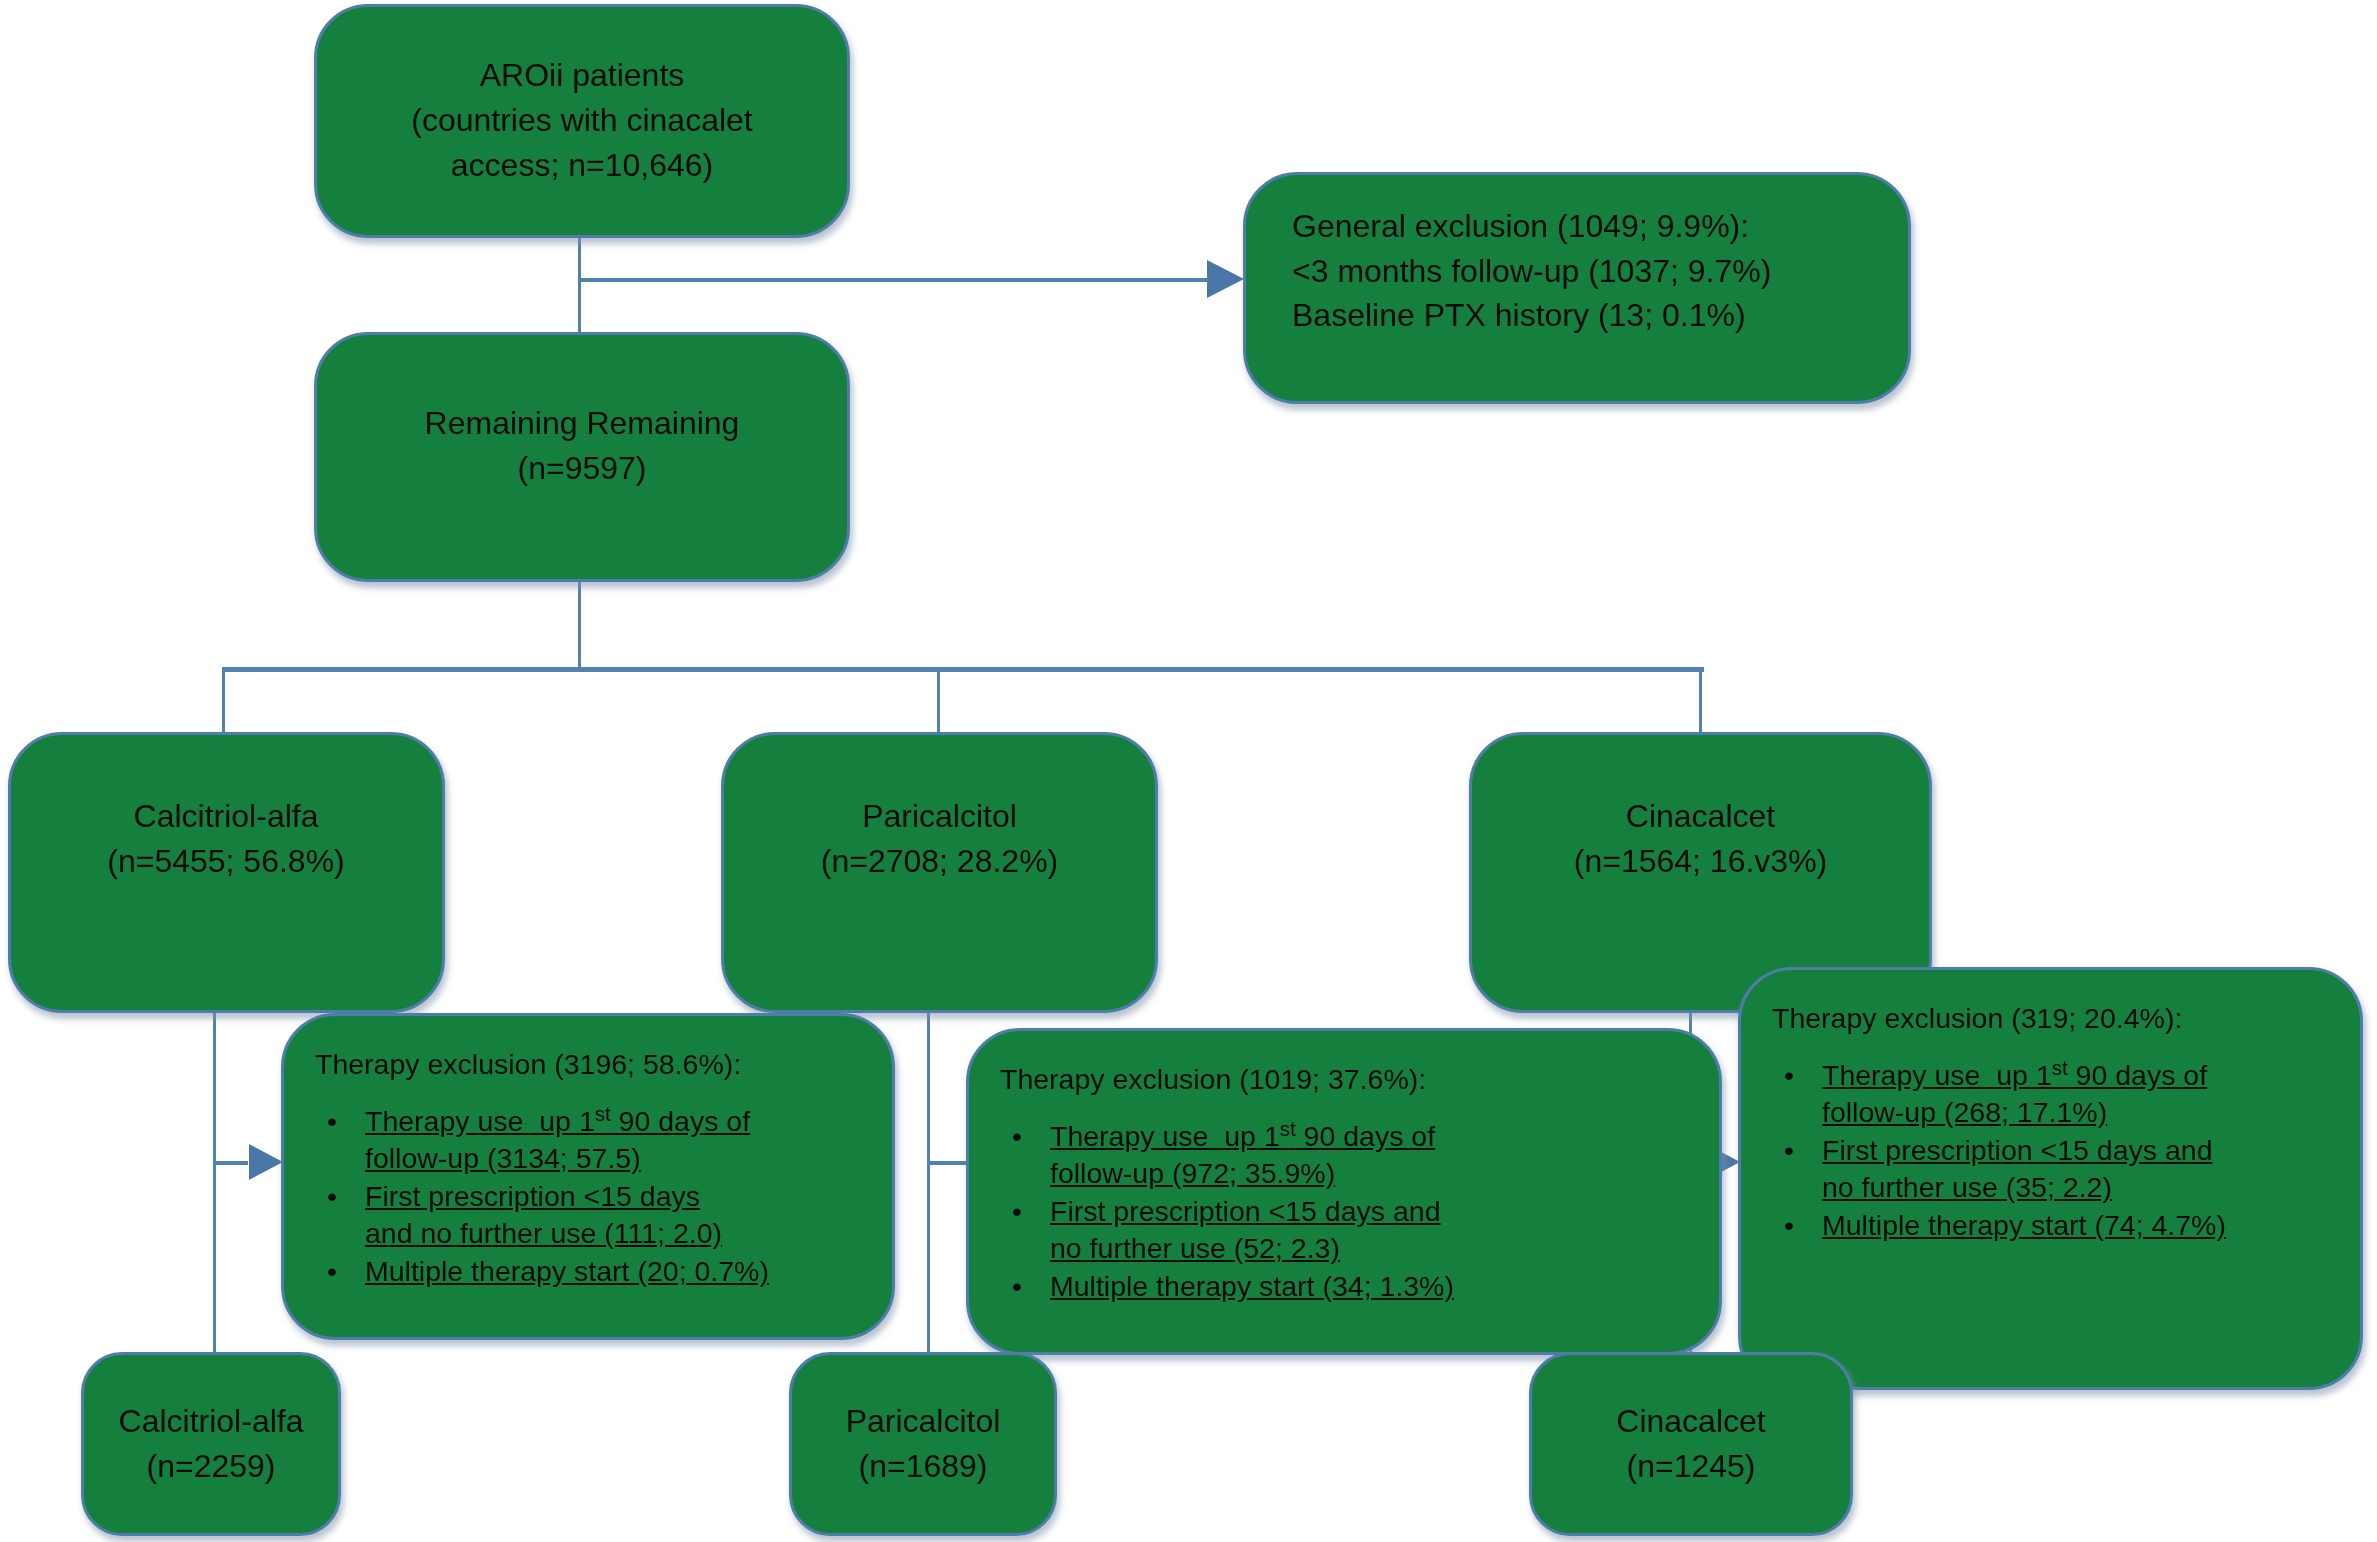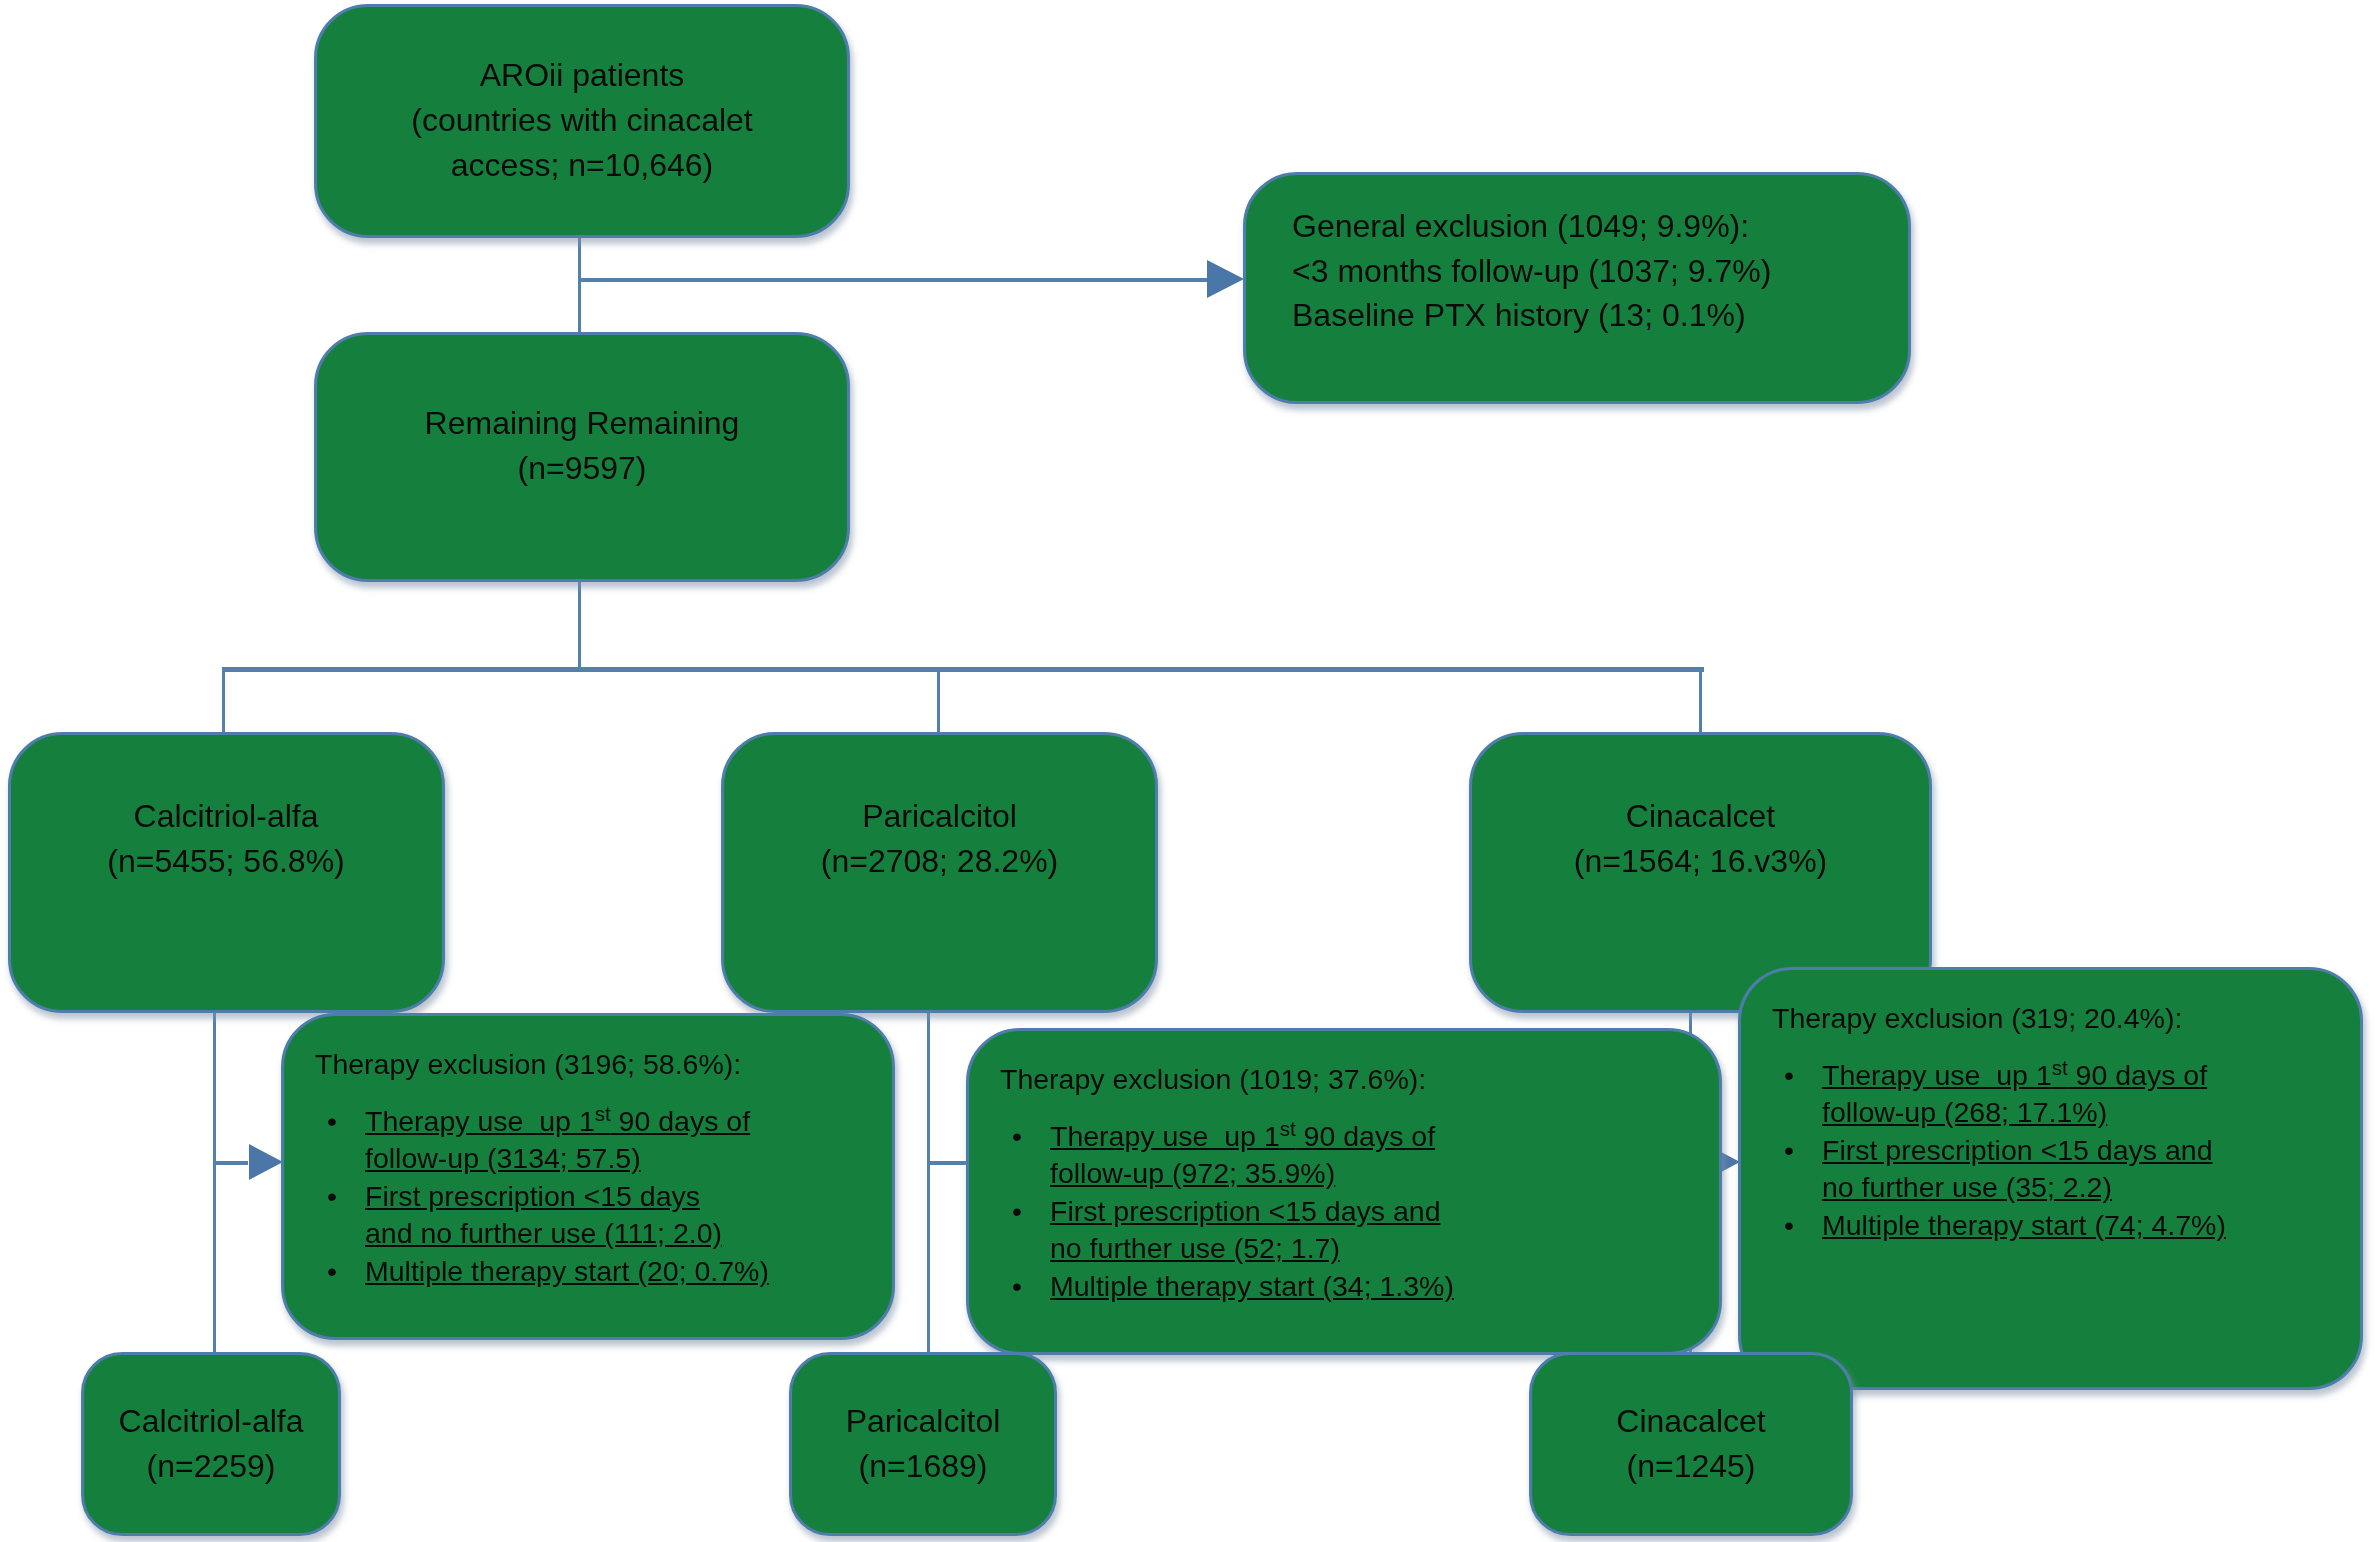--- a/index.html
+++ b/index.html
@@ -148,21 +148,21 @@
     <li><span>Therapy use &nbsp;up 1</span><sup>st</sup><span> 90 days of</span><br><span>follow-up (3134; 57.5)</span></li>
     <li><span>First prescription &lt;15 days</span><br><span>and no further use (111; 2.0)</span></li>
     <li><span>Multiple therapy start (20; 0.7%)</span></li>
   </ul>
 </div>
 
 <div class="box excl" style="left:966px; top:1028px; width:756px; height:327px;">
   <div class="excl-title">Therapy exclusion (1019; 37.6%):</div>
   <ul>
     <li><span>Therapy use &nbsp;up 1</span><sup>st</sup><span> 90 days of</span><br><span>follow-up (972; 35.9%)</span></li>
-    <li><span>First prescription &lt;15 days and</span><br><span>no further use (52; 1.7)</span></li>
+    <li><span>First prescription &lt;15 days and</span><br><span>no further use (52; 2.3)</span></li>
     <li><span>Multiple therapy start (34; 1.3%)</span></li>
   </ul>
 </div>
 
 <div class="box excl" style="left:1738px; top:967px; width:625px; height:423px;">
   <div class="excl-title">Therapy exclusion (319; 20.4%):</div>
   <ul>
     <li><span>Therapy use &nbsp;up 1</span><sup>st</sup><span> 90 days of</span><br><span>follow-up (268; 17.1%)</span></li>
     <li><span>First prescription &lt;15 days and</span><br><span>no further use (35; 2.2)</span></li>
     <li><span>Multiple therapy start (74; 4.7%)</span></li>

